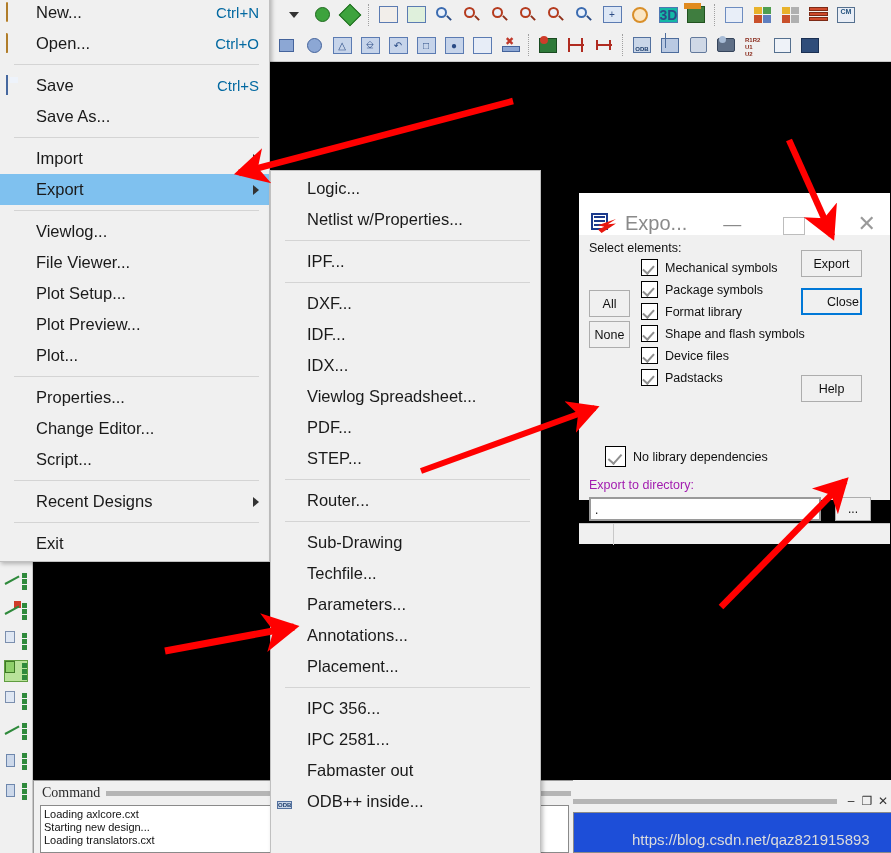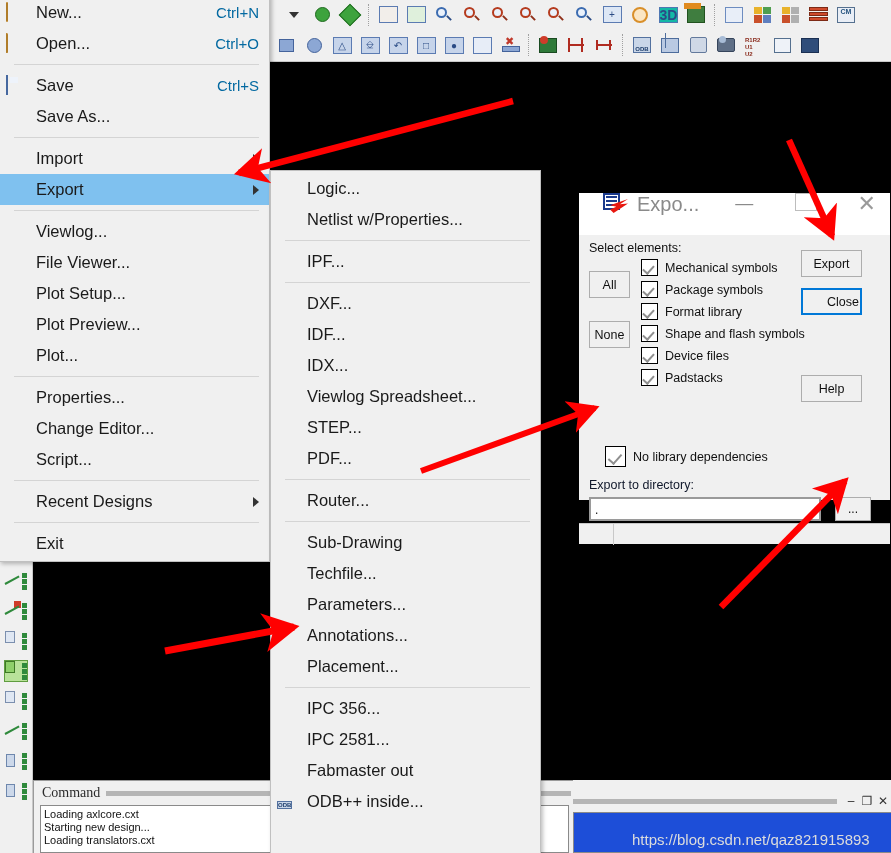--- a/index.html
+++ b/index.html
@@ -250,21 +250,21 @@
   .menu-sep { height:1px; background:#d4d4d4; margin:5px 10px 5px 14px; }
 
   
   #export-dialog {
     position:absolute; left:578px; top:192px; width:313px; height:309px;
     background:#f0f0f0;
     border:1px solid #000;
   }
   #dlg-titlebar {
     height:42px; background:#fff;
-    display:flex; align-items:flex-start; padding-left:24px;
+    display:flex; align-items:flex-end; padding-left:12px;
   }
   #dlg-icon { width:26px;height:22px;position:relative;margin-right:8px; }
   #dlg-icon .sheet{position:absolute;left:0;top:0;width:17px;height:17px;background:#fff;border:2px solid #1b3a8c;}
   #dlg-icon .lines{position:absolute;left:3px;top:3px;width:11px;height:2px;background:#1b3a8c;box-shadow:0 4px 0 #1b3a8c,0 8px 0 #1b3a8c;}
   #dlg-icon .rocket{position:absolute;left:7px;top:6px;width:18px;height:14px;background:#e8170f;
       clip-path:polygon(100% 0,55% 38%,100% 32%,20% 100%,0 75%,35% 55%,0 45%);}
   #dlg-title { font-size:20px; color:#8a8a8a; flex:0 0 auto; }
   #dlg-min { margin-left:30px; width:30px; text-align:center; color:#8a8a8a; font-size:18px; }
   #dlg-max { margin-left:36px; width:22px; height:18px; border:1px solid #bdbdbd; }
   #dlg-close { margin-left:auto; margin-right:14px; color:#9a9a9a; font-size:22px; line-height:1; }
@@ -303,21 +303,21 @@
     display:flex; align-items:center; justify-content:center;
   }
   .dlg-btn {
     position:absolute; left:222px; width:61px; height:27px;
     background:#f0f0f0; border:1px solid #adadad;
     font-size:12.5px; color:#101010;
     display:flex; align-items:center; justify-content:center;
   }
   .dlg-btn.primary { border:2px solid #0078d7; }
 
-  #export-dir-label { position:absolute; left:10px; top:243px; font-size:12.5px; color:#0f172a; }
+  #export-dir-label { position:absolute; left:10px; top:243px; font-size:12.5px; color:#a21caf; }
   #export-dir-input {
     position:absolute; left:10px; top:262px; width:232px; height:24px;
     background:#fff; border:2px solid #9a9a9a;
     font-size:12px; color:#111;
     padding:2px 4px; line-height:18px;
     font-family:"Liberation Sans", sans-serif;
   }
   #browse-button {
     position:absolute; left:256px; top:262px; width:36px; height:24px;
     background:#f0f0f0; border:1px solid #adadad;
@@ -704,24 +704,24 @@
     <div class="menu-item">
       <span>IDF...</span>
     </div>
     <div class="menu-item">
       <span>IDX...</span>
     </div>
     <div class="menu-item">
       <span>Viewlog Spreadsheet...</span>
     </div>
     <div class="menu-item">
+      <span>PDF...</span>
+    </div>
+    <div class="menu-item">
       <span>STEP...</span>
-    </div>
-    <div class="menu-item">
-      <span>PDF...</span>
     </div>
     <div class="menu-sep"></div>
     <div class="menu-item">
       <span>Router...</span>
     </div>
     <div class="menu-sep"></div>
     <div class="menu-item">
       <span>Sub-Drawing</span>
     </div>
     <div class="menu-item">
@@ -794,21 +794,21 @@
       <div class="chk-row" style="top:134px;">
         <span class="chk-box checked"></span>
         <span>Padstacks</span>
       </div>
 
       <div id="chk-nolib">
         <span class="chk-box checked"></span>
         <span>No library dependencies</span>
       </div>
 
-      <div class="side-btn" style="top:36px;">All</div>
+      <div class="side-btn" style="top:55px;">All</div>
       <div class="side-btn" style="top:86px;">None</div>
 
       <div class="dlg-btn" style="top:15px;">Export</div>
       <div class="dlg-btn primary" style="top:53px;padding-left:23px;">Close</div>
       <div class="dlg-btn" style="top:140px;">Help</div>
 
       <span id="export-dir-label">Export to directory:</span>
       <div id="export-dir-input">.</div>
       <div id="browse-button">...</div>
 

